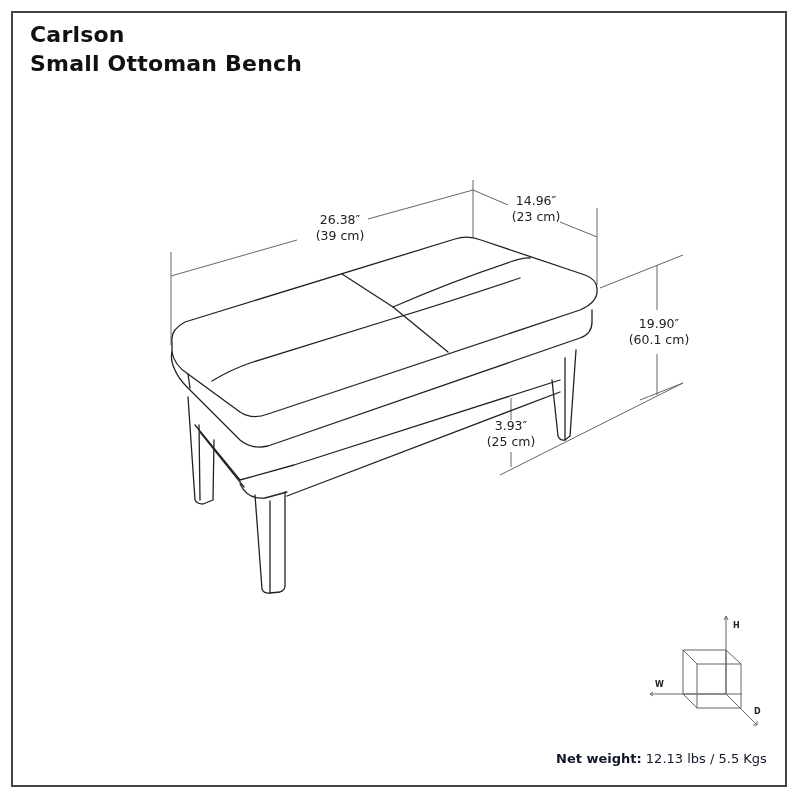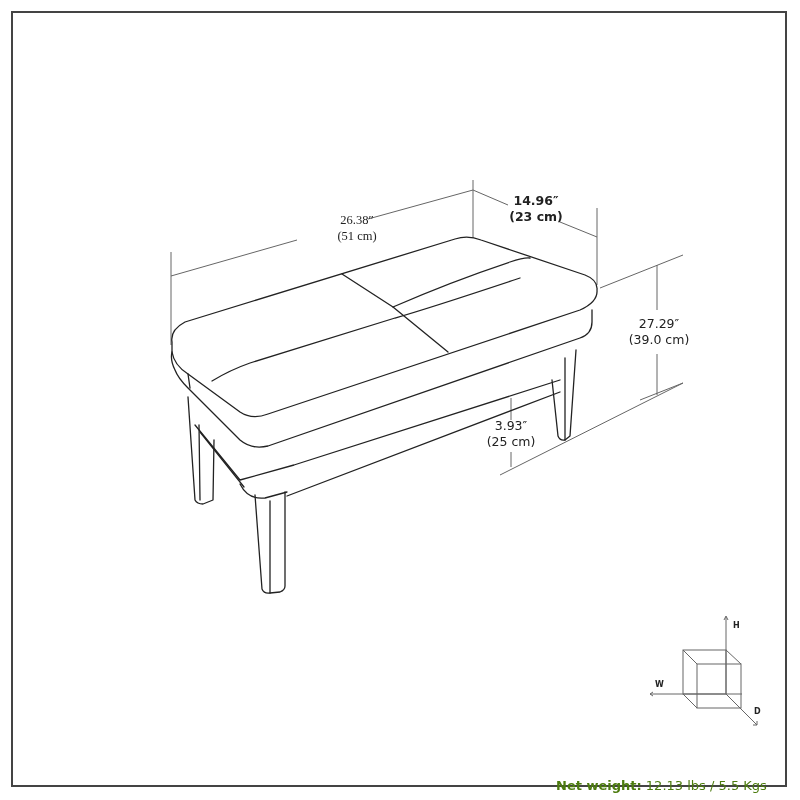--- a/index.html
+++ b/index.html
@@ -3,29 +3,31 @@
   <meta charset="utf-8">
   <style>
     html, body { margin: 0; padding: 0; background: #ffffff; }
     body { width: 800px; height: 800px; position: relative; overflow: hidden; font-family: "DejaVu Sans", sans-serif; }
     .frame { position: absolute; left: 11px; top: 11px; width: 776px; height: 776px; border: 2px solid #444; box-sizing: border-box; }
     .title { position: absolute; left: 30px; top: 20px; color: #111; font-weight: bold; font-size: 22px; line-height: 29px; letter-spacing: 0.2px; }
     .title div { white-space: nowrap; }
     svg.drawing { position: absolute; left: 0; top: 0; }
     .dim { position: absolute; text-align: center; color: #222; font-size: 12.5px; line-height: 16px; white-space: nowrap; }
     .axis-label { position: absolute; font-weight: bold; font-size: 8px; color: #222; }
-    .weight { position: absolute; left: 556px; top: 751px; font-size: 13px; color: #4d7c0f; white-space: nowrap; margin-top: 27px; }
+    .weight { position: absolute; left: 556px; top: 751px; font-size: 13px; color: #0f172a; white-space: nowrap; }
     .weight b { font-weight: bold; }
   </style>
 </head>
 <body>
 
 <div class="frame"></div>
 
 <div class="title">
+  <div>Carlson</div>
+  <div>Small Ottoman Bench</div>
 </div>
 
 <svg class="drawing" width="800" height="800" viewBox="0 0 800 800">
 
   <g stroke="#666" stroke-width="1" fill="none">
 
     <line x1="171" y1="252" x2="171" y2="345"></line>
     <line x1="171" y1="276" x2="297" y2="240"></line>
     <line x1="368" y1="219" x2="473" y2="190"></line>
     <line x1="473" y1="180" x2="473" y2="238"></line>
@@ -78,31 +80,31 @@
     <line x1="726" y1="694" x2="757" y2="725"></line>
     <polyline points="753,725 757,725 757,721"></polyline>
     <rect x="683" y="650" width="43" height="44"></rect>
     <rect x="697" y="664" width="44" height="44"></rect>
     <line x1="683" y1="650" x2="697" y2="664"></line>
     <line x1="726" y1="650" x2="741" y2="664"></line>
     <line x1="683" y1="694" x2="697" y2="708"></line>
   </g>
 </svg>
 
-<div class="dim" style="left:322px; top:212px; width:70px;font-family:Liberation Serif, serif;">
+<div class="dim" style="left:305px; top:212px; width:70px;">
   <div>26.38″</div>
-  <div>(51 cm)</div>
+  <div>(39 cm)</div>
 </div>
-<div class="dim" style="left:497px; top:193px; width:78px;font-weight:bold;">
+<div class="dim" style="left:497px; top:193px; width:78px;">
   <div>14.96″</div>
   <div>(23 cm)</div>
 </div>
 <div class="dim" style="left:624px; top:316px; width:70px;">
-  <div>27.29″</div>
-  <div>(39.0 cm)</div>
+  <div>19.90″</div>
+  <div>(60.1 cm)</div>
 </div>
 <div class="dim" style="left:480px; top:418px; width:62px;">
   <div>3.93″</div>
   <div>(25 cm)</div>
 </div>
 
 <div class="axis-label" style="left:733px; top:621px;">H</div>
 <div class="axis-label" style="left:655px; top:680px;">W</div>
 <div class="axis-label" style="left:754px; top:707px;">D</div>
 

